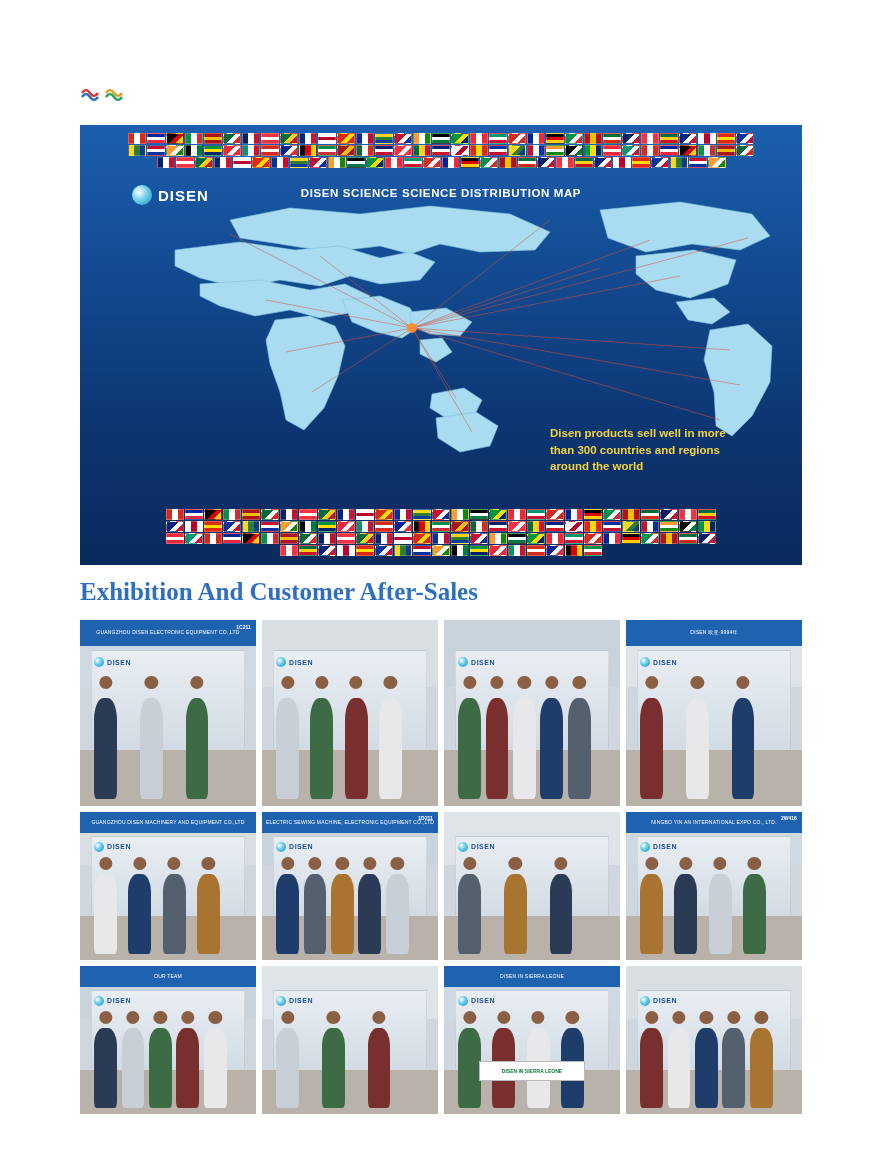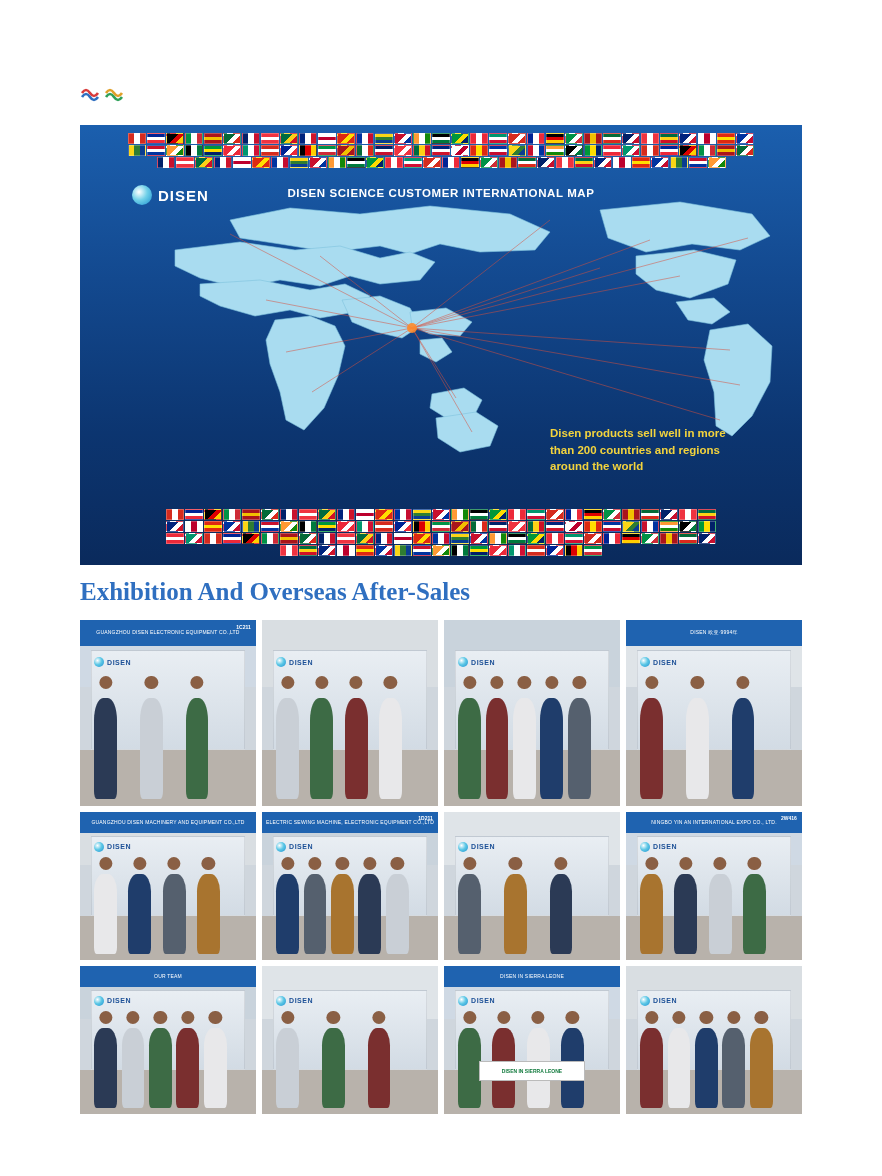--- a/index.html
+++ b/index.html
@@ -318,23 +318,23 @@
           <path d="M332 148 L376 218"></path>
       </g>
       <circle cx="332" cy="148" r="5" fill="#ff8a2b" opacity="0.9"></circle>
     </svg>
 
     <div class="map-logo">
       <span class="swirl"></span>
       <span class="txt">DISEN</span>
     </div>
 
-    <div class="map-heading">DISEN SCIENCE CUSTOMER INTERNATIONAL MAP</div>
-
-    <div class="map-caption">Disen products sell well in more than 200 countries and regions around the world</div>
+    <div class="map-heading">DISEN SCIENCE SCIENCE DISTRIBUTION MAP</div>
+
+    <div class="map-caption">Disen products sell well in more than 300 countries and regions around the world</div>
 
     <div class="flag-strip bottom" id="flagBottom">
         <div class="flag" style="background: linear-gradient(90deg, rgb(213, 43, 30) 33%, rgb(255, 255, 255) 33%, rgb(255, 255, 255) 66%, rgb(213, 43, 30) 66%);"></div>
         <div class="flag" style="background: linear-gradient(rgb(0, 35, 149) 33%, rgb(255, 255, 255) 33%, rgb(255, 255, 255) 66%, rgb(237, 41, 57) 66%);"></div>
         <div class="flag" style="background: linear-gradient(135deg, rgb(0, 0, 0) 45%, rgb(221, 0, 0) 45%, rgb(221, 0, 0) 70%, rgb(255, 206, 0) 70%);"></div>
         <div class="flag" style="background: linear-gradient(90deg, rgb(0, 146, 70) 33%, rgb(255, 255, 255) 33%, rgb(255, 255, 255) 66%, rgb(206, 43, 55) 66%);"></div>
         <div class="flag" style="background: linear-gradient(rgb(170, 21, 27) 33%, rgb(241, 191, 0) 33%, rgb(241, 191, 0) 66%, rgb(170, 21, 27) 66%);"></div>
         <div class="flag" style="background: linear-gradient(135deg, rgb(4, 106, 56) 45%, rgb(255, 255, 255) 45%, rgb(255, 255, 255) 70%, rgb(218, 41, 28) 70%);"></div>
         <div class="flag" style="background: linear-gradient(90deg, rgb(1, 33, 105) 33%, rgb(255, 255, 255) 33%, rgb(255, 255, 255) 66%, rgb(200, 16, 46) 66%);"></div>
         <div class="flag" style="background: linear-gradient(rgb(239, 51, 64) 33%, rgb(255, 255, 255) 33%, rgb(255, 255, 255) 66%, rgb(239, 51, 64) 66%);"></div>
@@ -430,21 +430,21 @@
         <div class="flag" style="background: linear-gradient(rgb(0, 151, 57) 33%, rgb(254, 221, 0) 33%, rgb(254, 221, 0) 66%, rgb(1, 33, 105) 66%);"></div>
         <div class="flag" style="background: linear-gradient(135deg, rgb(237, 41, 57) 45%, rgb(255, 255, 255) 45%, rgb(255, 255, 255) 70%, rgb(237, 41, 57) 70%);"></div>
         <div class="flag" style="background: linear-gradient(90deg, rgb(0, 150, 110) 33%, rgb(255, 255, 255) 33%, rgb(255, 255, 255) 66%, rgb(210, 16, 52) 66%);"></div>
         <div class="flag" style="background: linear-gradient(rgb(213, 43, 30) 33%, rgb(255, 255, 255) 33%, rgb(255, 255, 255) 66%, rgb(213, 43, 30) 66%);"></div>
         <div class="flag" style="background: linear-gradient(135deg, rgb(0, 35, 149) 45%, rgb(255, 255, 255) 45%, rgb(255, 255, 255) 70%, rgb(237, 41, 57) 70%);"></div>
         <div class="flag" style="background: linear-gradient(90deg, rgb(0, 0, 0) 33%, rgb(221, 0, 0) 33%, rgb(221, 0, 0) 66%, rgb(255, 206, 0) 66%);"></div>
         <div class="flag" style="background: linear-gradient(rgb(0, 146, 70) 33%, rgb(255, 255, 255) 33%, rgb(255, 255, 255) 66%, rgb(206, 43, 55) 66%);"></div>
       </div>
   </div>
 
-  <div class="section-title">Exhibition And Overseas After-Sales</div>
+  <div class="section-title">Exhibition And Customer After-Sales</div>
 
   <div class="grid row1" id="row0">
       <div class="photo" title="Exhibition booth with visitors and staff at embroidery machine stand">
         <div class="sky" style="background: rgb(207, 217, 228);"></div>
         <div class="booth"></div>
         <div class="floor"></div>
         <div class="banner">GUANGZHOU DISEN ELECTRONIC EQUIPMENT CO.,LTD</div>
         <div class="logo-badge">
           <span class="dot"></span>
           <span class="nm">DISEN</span>

